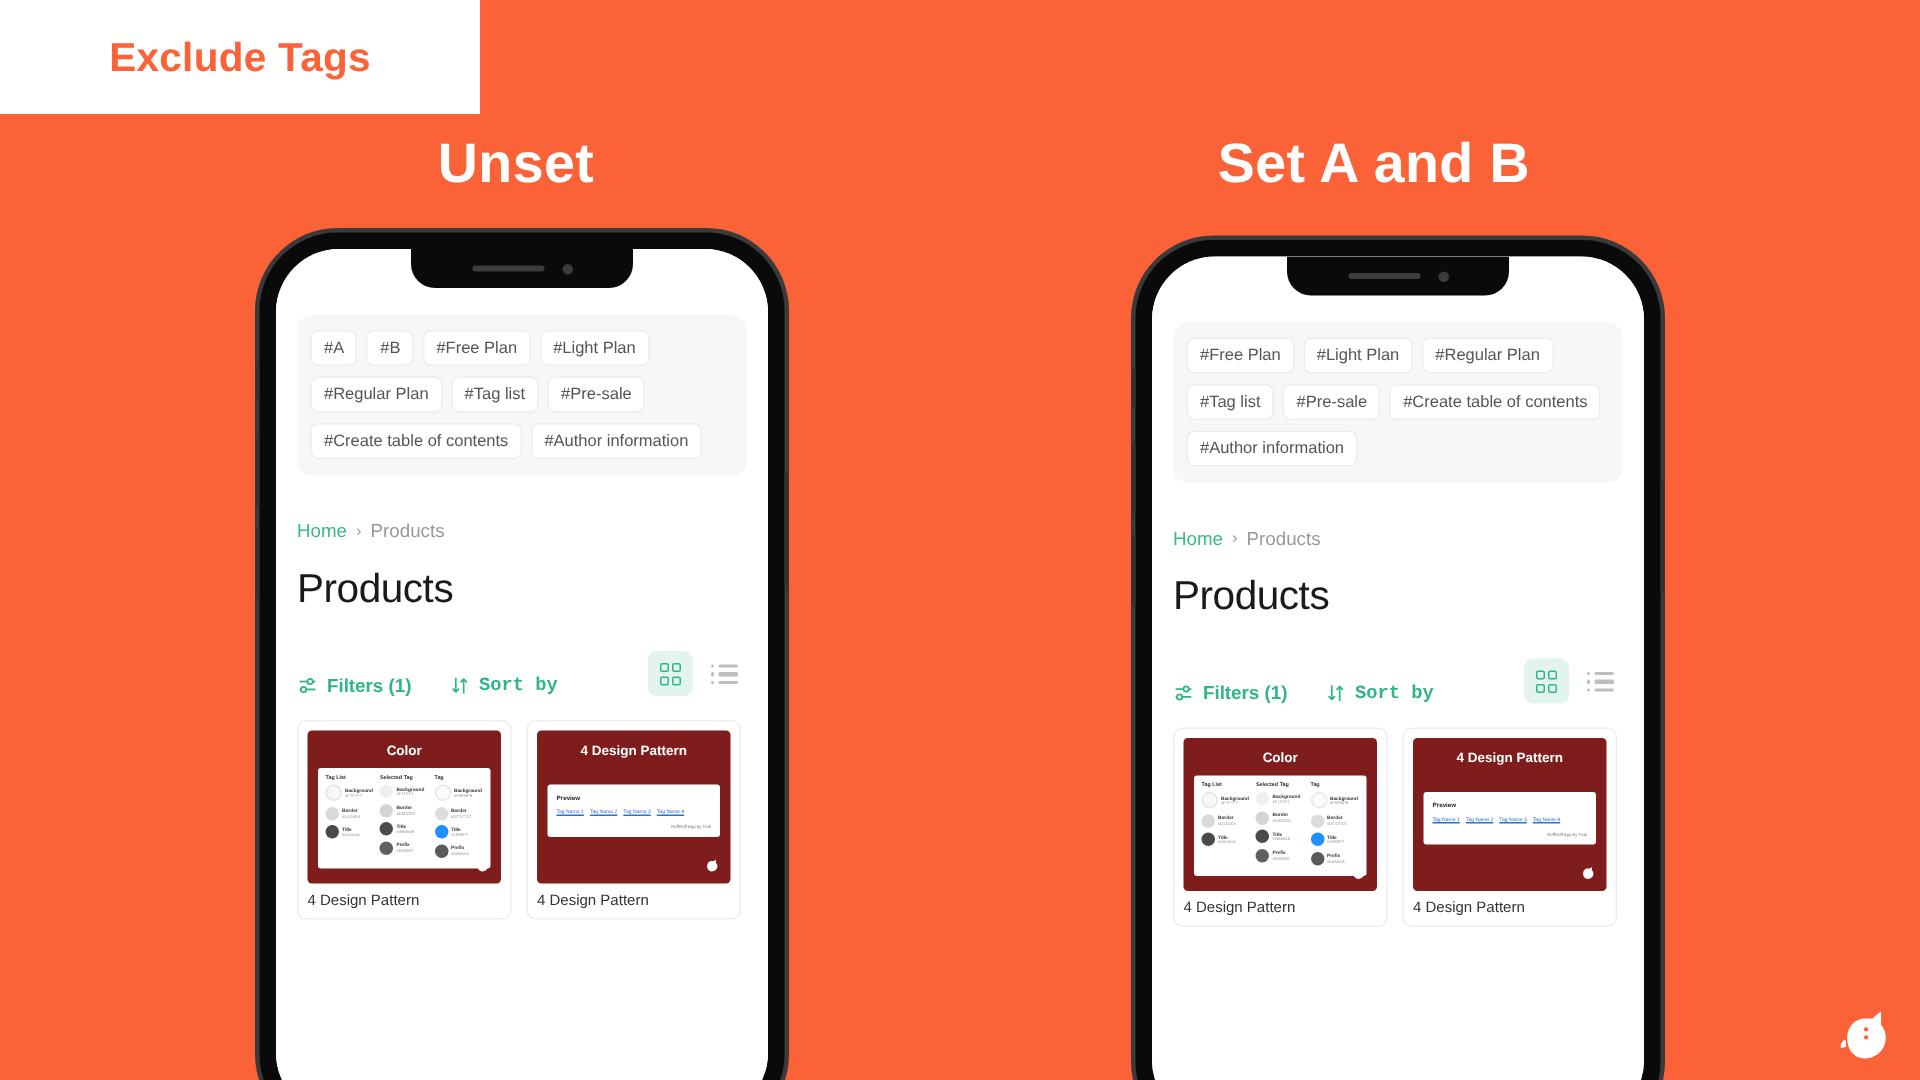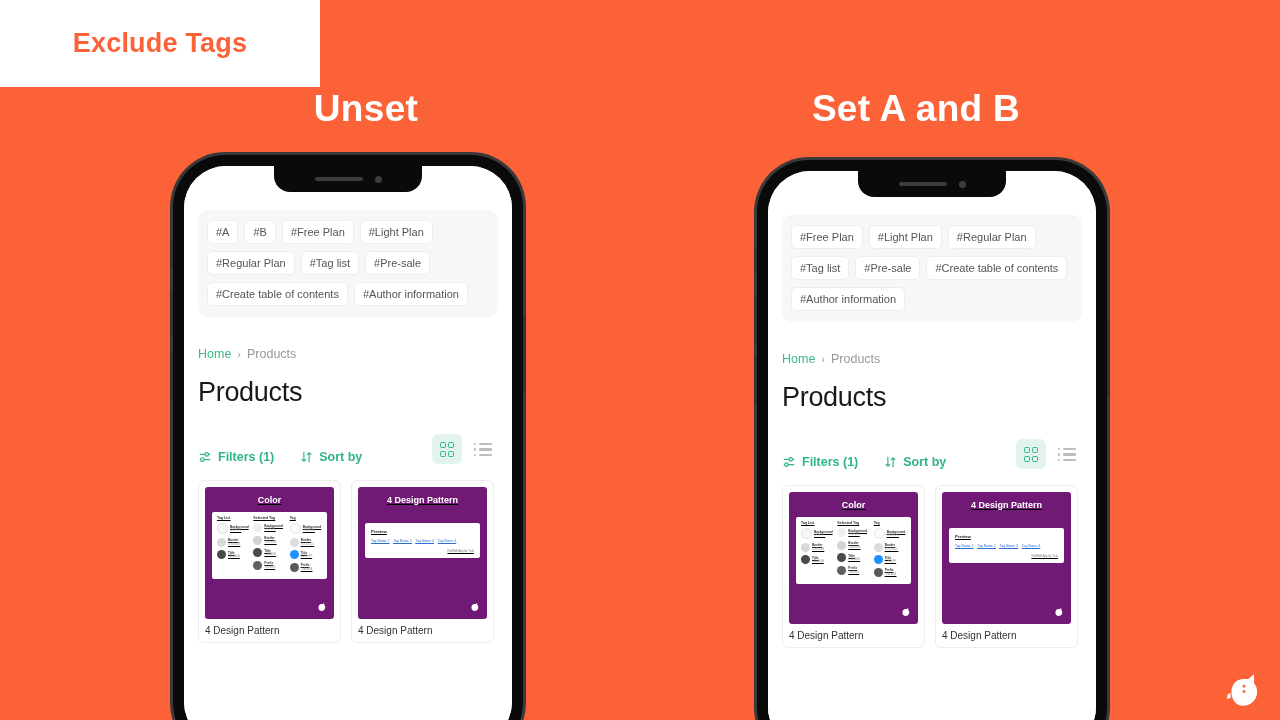--- a/index.html
+++ b/index.html
@@ -10,21 +10,21 @@
     overflow: hidden;
     background: #FB6238;
     font-family: "Liberation Sans", sans-serif;
     position: relative;
   }
 
   
   .header-badge {
     position: absolute;
     top: 0; left: 0;
-    width: 320px; height: 87px;
+    width: 320px; height: 76px;
     background: #FFFFFF;
     display: flex;
     align-items: center;
     justify-content: center;
   }
   .header-badge-text {
     color: #FB6238;
     font-size: 27px;
     font-weight: bold;
     letter-spacing: 0.2px;
@@ -34,21 +34,21 @@
   .panel-title {
     position: absolute;
     top: 88px;
     width: 400px;
     text-align: center;
     color: #FFFFFF;
     font-size: 37px;
     font-weight: bold;
     letter-spacing: 0.3px;
   }
-  .panel-title.left  { left: 166px; }
+  .panel-title.left  { left: 144px; }
   .panel-title.right { left: 716px; }
 
   
   .phone {
     position: absolute;
     width: 350px;
     height: 600px;
     background: #0A0A0A;
     border-radius: 52px;
     box-shadow: 0 0 0 3px #3A3A3A;
@@ -160,21 +160,21 @@
     align-items: flex-end;
   }
   .tool-btn {
     display: flex;
     align-items: center;
     gap: 6px;
     color: #2FB586;
     font-size: 12.5px;
     font-weight: bold;
   }
-  .tool-btn.sort { margin-left: 26px; }
+  .tool-btn.sort { margin-left: 26px; font-family: Liberation Mono, monospace; }
   .toolbar-spacer { flex: 1; }
 
   .view-toggle {
     display: flex;
     align-items: center;
     gap: 6px;
   }
   .view-btn {
     width: 30px; height: 30px;
     border-radius: 6px;
@@ -199,27 +199,26 @@
   }
   .product-card {
     width: 143px;
     border: 1px solid #EDEDED;
     border-radius: 6px;
     padding: 6px;
     box-sizing: border-box;
     background: #FFFFFF;
   }
   .thumb {
-    background: #701a75;
+    background: #7f1d1d;
     border-radius: 3px;
-    height: 132px;
+    height: 102px;
     position: relative;
     padding: 8px 7px;
     box-sizing: border-box;
-    text-decoration: underline;
   }
   .thumb-title {
     color: #FFFFFF;
     font-size: 9px;
     font-weight: bold;
     text-align: center;
     margin-bottom: 7px;
   }
   .thumb-inner {
     background: #FFFFFF;

